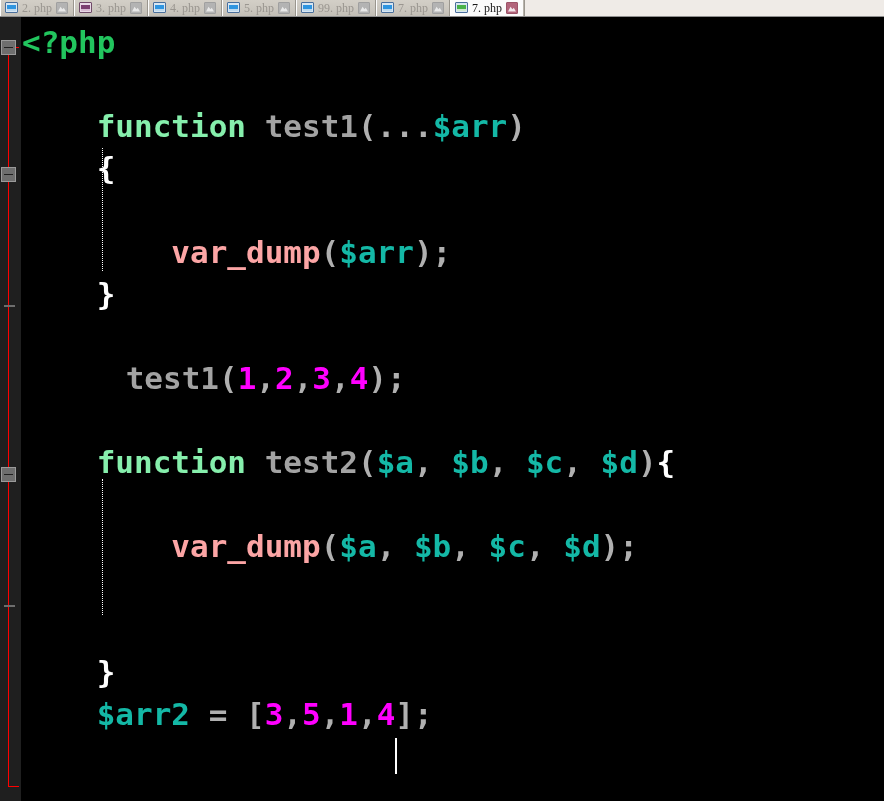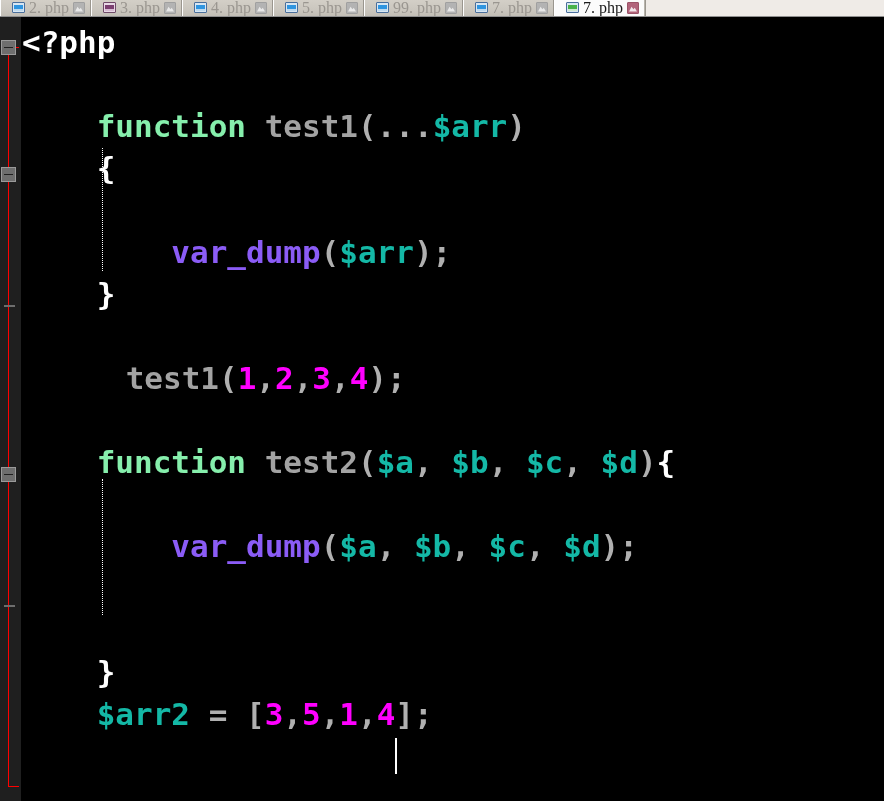--- a/index.html
+++ b/index.html
@@ -26,28 +26,28 @@
     display: flex;
     align-items: flex-end;
     overflow: hidden;
   }
   .tab {
     position: relative;
     height: 17px;
     display: flex;
     align-items: center;
     gap: 4px;
-    padding: 0 5px 0 11px;
+    padding: 0 5px 0 4px;
     box-sizing: border-box;
     background: linear-gradient(to bottom, #d4d0c8 0%, #cbc7bf 60%, #c2beb6 100%);
     border-left: 1px solid #fdfdfd;
     border-right: 1px solid #9a968e;
     color: #9a9690;
     font-family: "Liberation Serif", serif;
-    font-size: 16px;
+    font-size: 12px;
     white-space: nowrap;
     flex: 0 0 auto;
   }
   .tab.active {
     background: #fbfbfb;
     color: #1a1a1a;
     border-left: 1px solid #ffffff;
     border-right: 1px solid #b8b4ac;
     height: 17px;
     z-index: 3;
@@ -191,23 +191,23 @@
     border-left: 1px dotted #ffffff;
     box-sizing: border-box;
   }
   .caret {
     position: absolute;
     width: 2px;
     background: #ffffff;
   }
 
   
-  .t-tag   { color: #ffffff; }
+  .t-tag   { color: #22c55e; }
   .t-kw    { color: #86efac; }
-  .t-fn    { color: #8b5cf6; text-align: center; }
+  .t-fn    { color: #fca5a5; text-align: center; }
   .t-name  { color: #a3a3a3; }
   .t-punc  { color: #b0b0b0; }
   .t-var   { color: #14b8a6; }
   .t-num   { color: #ff00ff; }
   .t-brace { color: #ffffff; }
   .t-op    { color: #b0b0b0; }
 </style>
 </head>
 <body>
 

